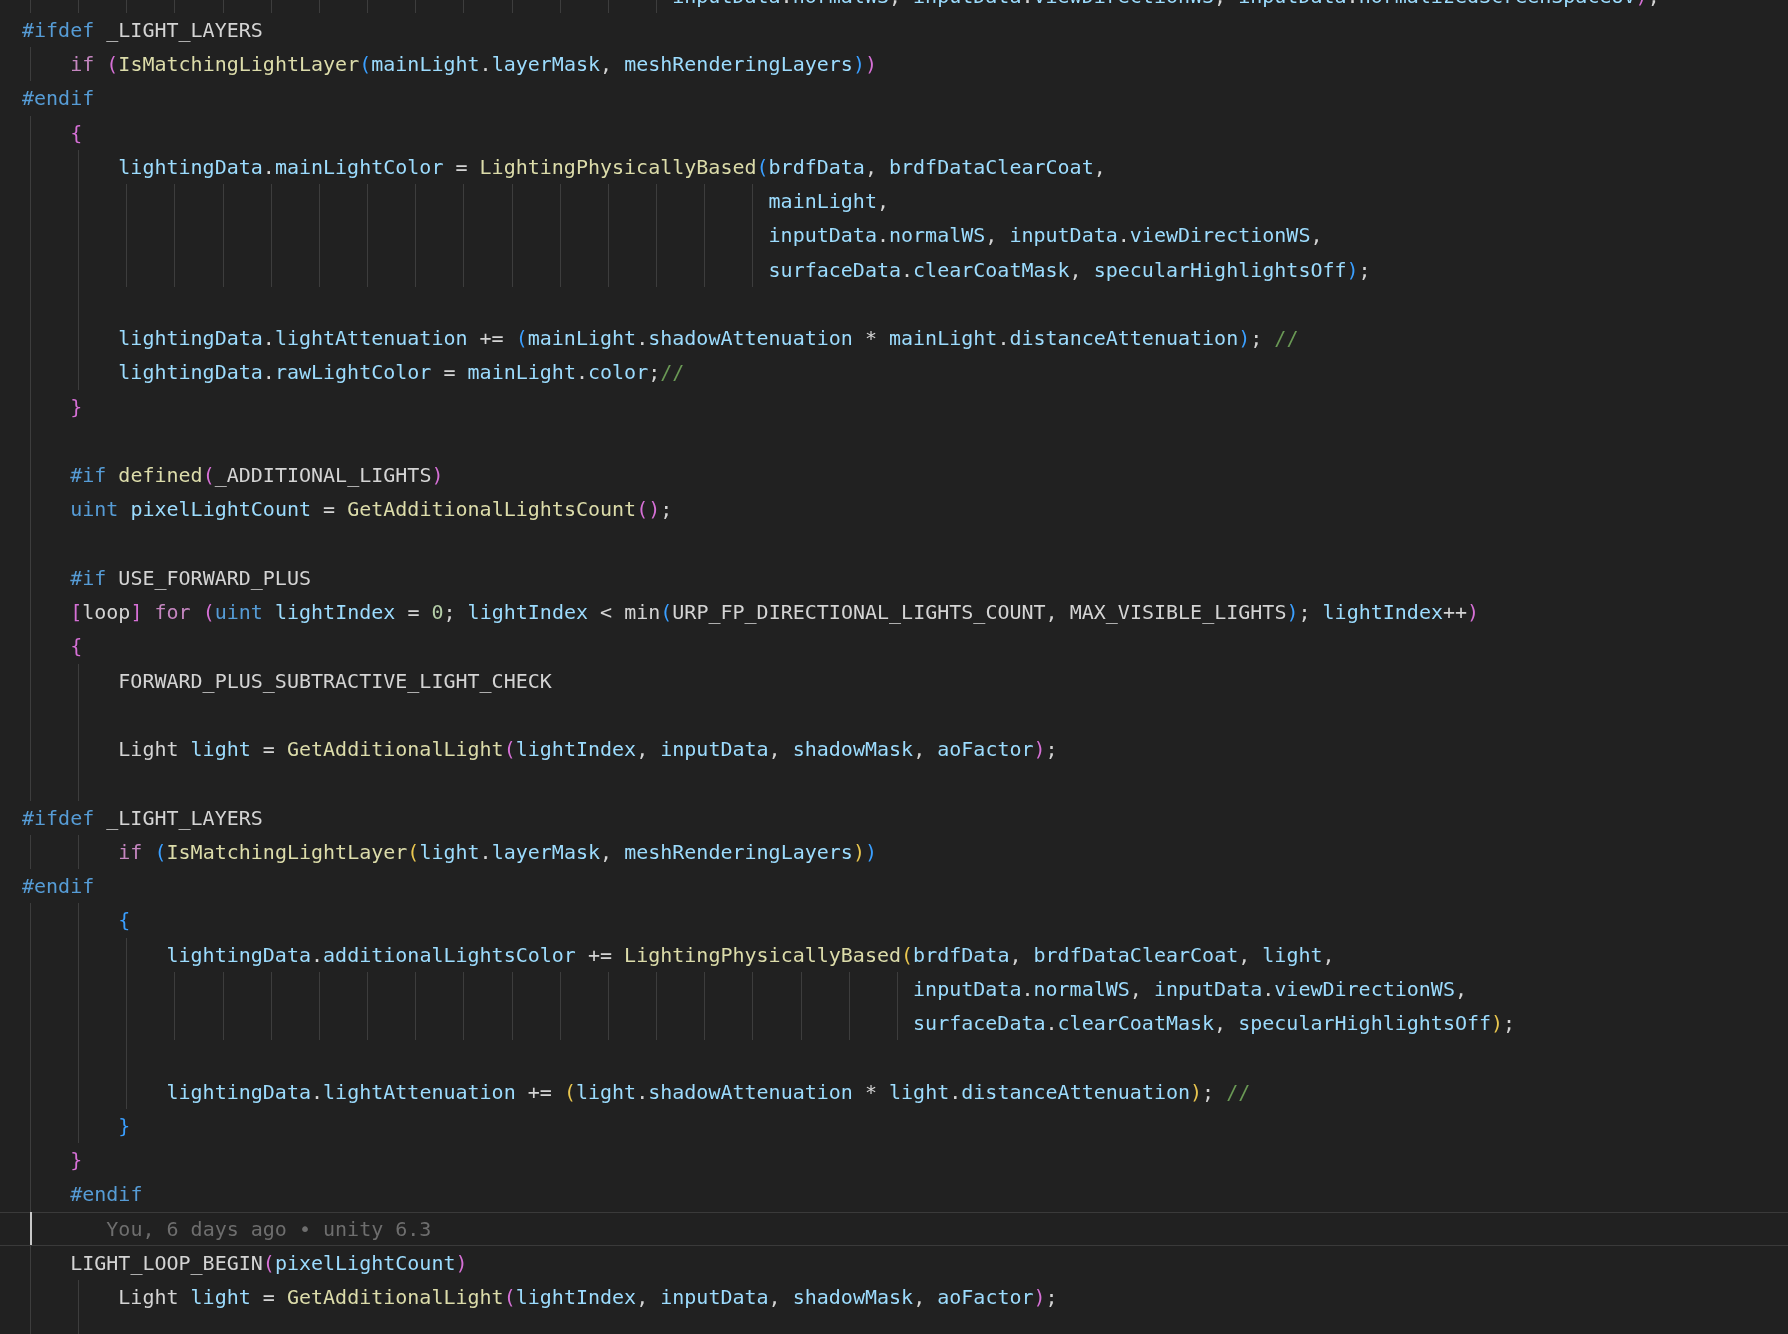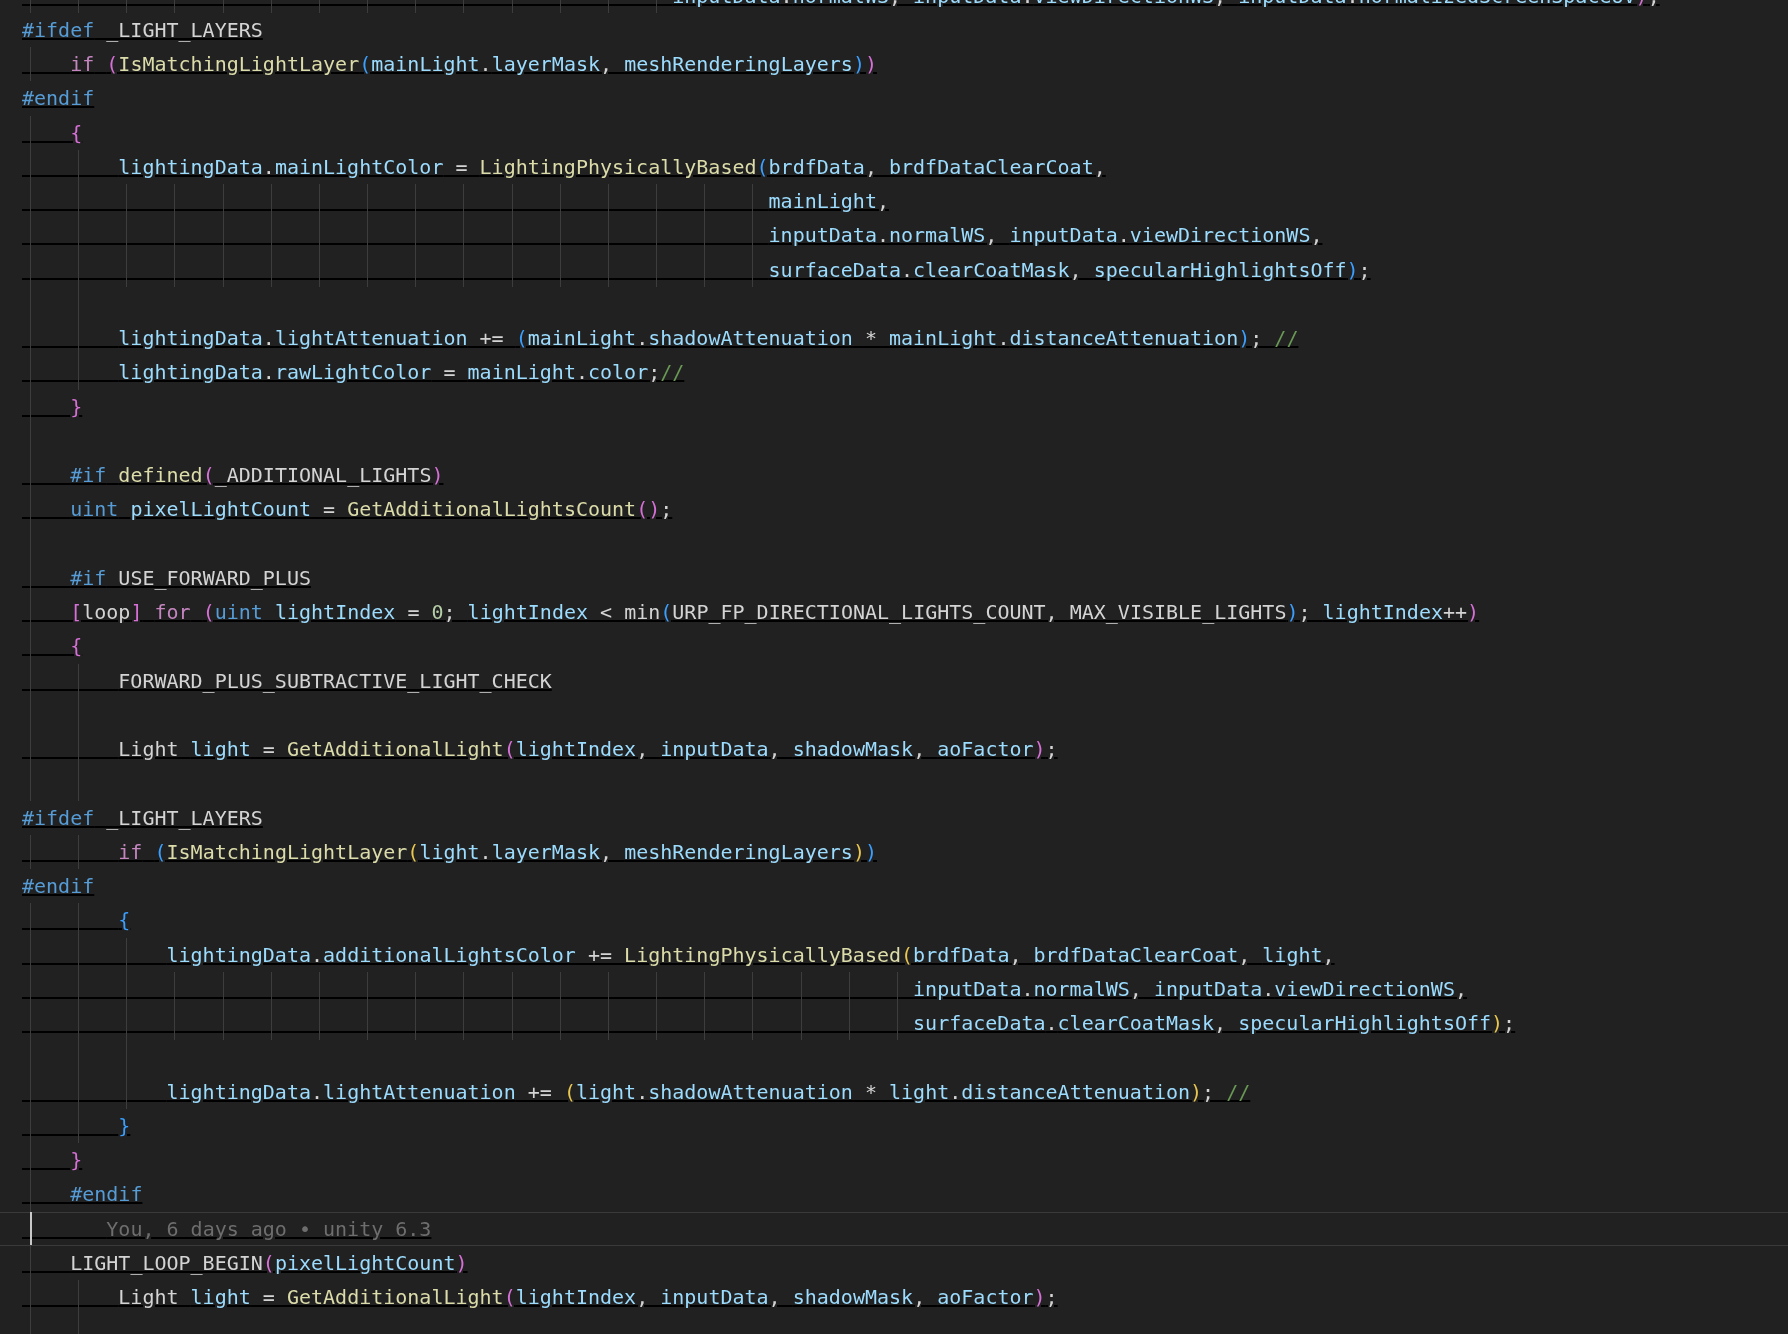--- a/index.html
+++ b/index.html
@@ -8,21 +8,21 @@
     background:var(--c-bg,#212121);
     font-family:"DejaVu Sans Mono","Liberation Mono",monospace;
     font-size:20px;
   }
   #editor{
     position:relative;width:1788px;height:1334px;overflow:hidden;
     white-space:pre;cursor:text;
   }
   .line{
     position:relative;height:34.25px;line-height:34.25px;
-    padding-left:22px;box-sizing:border-box;text-decoration:underline;
+    padding-left:22px;box-sizing:border-box;
   }
   .line.partial{margin-top:-21.4px;}
   .guide{
     position:absolute;top:0;bottom:0;width:1px;
     background:var(--c-guide,#3d3d3d);
   }
   .guide.active{background:var(--c-guideActive,#c8c8c8);width:2px;}
   .current::before,.current::after{
     content:"";position:absolute;left:0;width:1788px;height:1px;
     background:var(--c-lineBorder,#3a3a3a);

